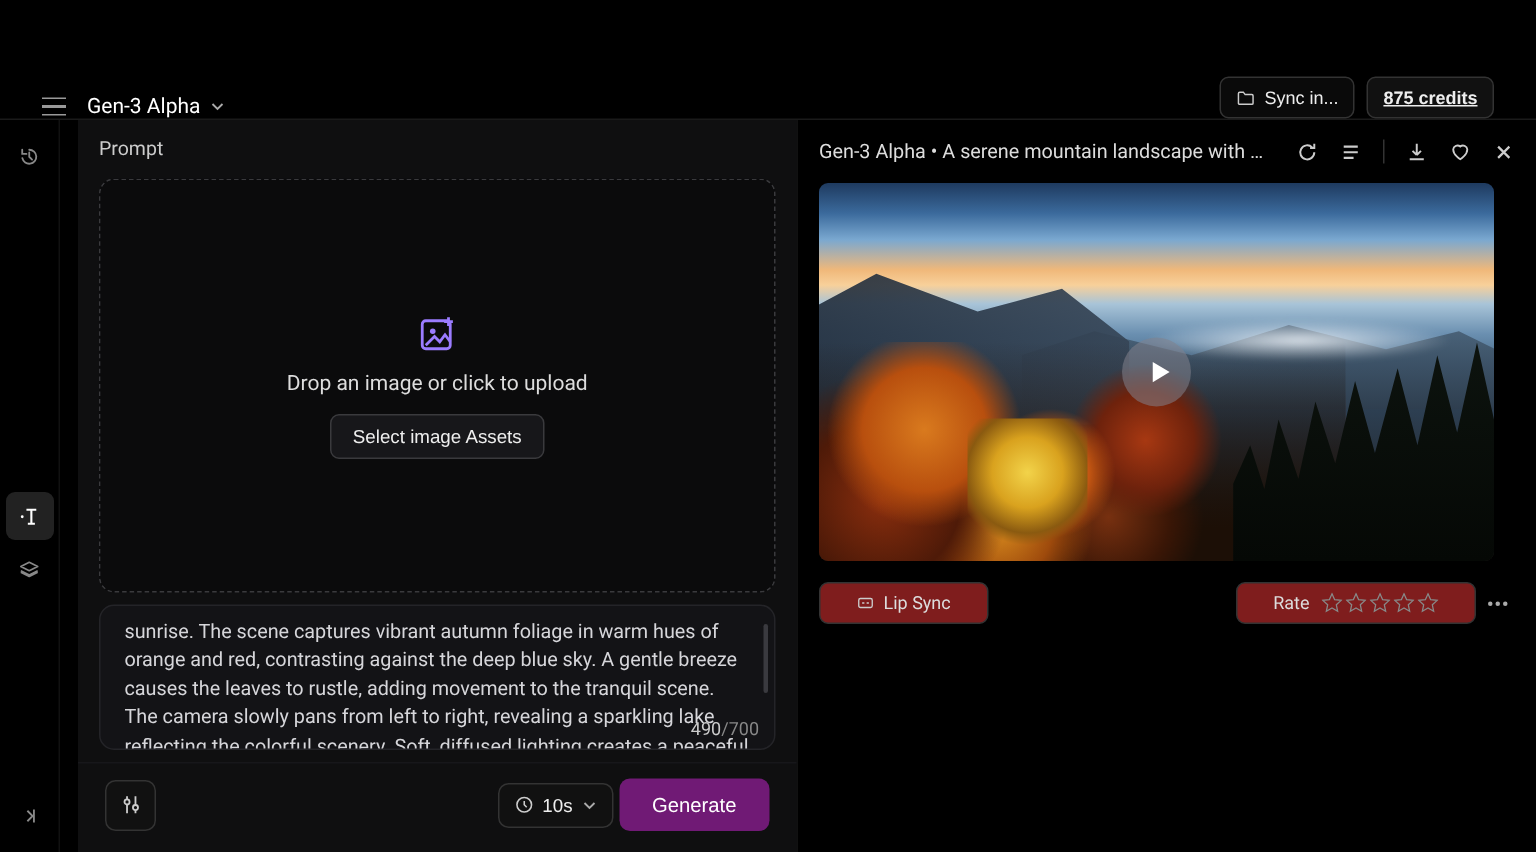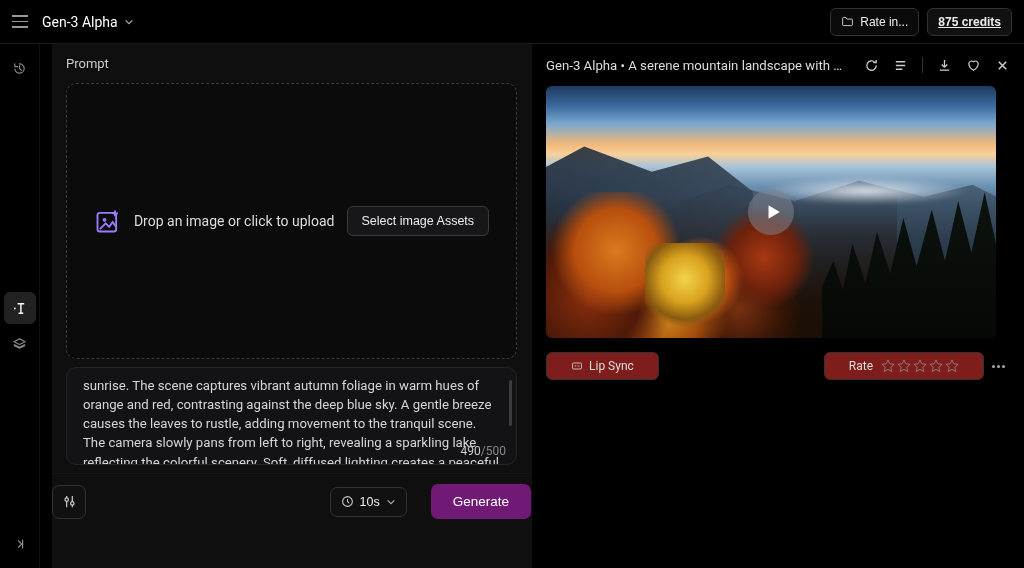--- a/index.html
+++ b/index.html
@@ -10,23 +10,24 @@
   font-size: 13px;
   width: 1024px;
   height: 568px;
   overflow: hidden;
   display: flex;
   flex-direction: column;
 }
 .topbar {
   height: 44px;
   display: flex;
-  align-items: center;
-  padding: 0 12px;
+  align-items: flex-end;
+  padding: 0 28px;
   border-bottom: 1px solid #1a1a1a;
+  margin-top: 36px;
 }
 .topbar-left { display: flex; align-items: center; gap: 14px; }
 .hamburger { width: 16px; height: 16px; cursor: pointer; display:flex; flex-direction:column; justify-content:space-around;}
 .hamburger span { display:block; height:1.5px; background:#999; }
 .model-sel { display:flex; align-items:center; gap:6px; font-size:14px; color:#fff; cursor:pointer; }
 .chev { width:10px; height:10px; }
 .topbar-right { margin-left:auto; display:flex; gap:8px; }
 .btn {
   border:1px solid #333; background:#0a0a0a; color:#eee; border-radius:6px;
   padding:6px 10px; font-size:12px; cursor:pointer; display:flex; align-items:center; gap:6px;
@@ -45,42 +46,42 @@
 .rail-item.active { background:#222; color:#fff; }
 .rail-spacer { flex:1; }
 .col-left {
   width:480px; background:#0f0f10; display:flex; flex-direction:column;
   border-right:1px solid #111; min-height:0;margin-left:12px;
 }
 .prompt-head { padding:12px 14px 6px; color:#ccc; font-size:13px; }
 .dropzone {
   margin:6px 14px 8px;
   border:1px dashed #3a3a3d; border-radius:10px;
-  height:276px; display:flex; align-items:center; justify-content:center;
+  height:276px; display:flex; flex-direction:column; align-items:center; justify-content:center;
   gap:12px; background:#0b0b0c;
 }
 .dz-icon { width:28px; height:28px; color:#9b7cff; }
 .dz-text { color:#ddd; font-size:14px; }
 .dz-btn {
   border:1px solid #3a3a3d; background:#17171a; color:#eee; border-radius:6px;
   padding:7px 14px; font-size:12.5px; cursor:pointer;
 }
 .prompt-box {
   margin:0 14px 8px; position:relative; background:#131316; border-radius:10px;
   border:1px solid #242428; flex:1; min-height:88px; max-height:98px; overflow:hidden;
 }
 .prompt-text {
   padding:8px 16px 22px; color:#d6d6da; font-size:13.2px; line-height:1.45;
   overflow:hidden;
 }
 .char-count { position:absolute; right:10px; bottom:6px; font-size:12px; color:#888; }
 .char-count .cur { color:#ccc; }
 .scroll-ind { position:absolute; right:4px; top:12px; width:3px; height:46px; background:#3a3a3f; border-radius:2px; }
 .bottombar {
-  display:flex; align-items:center; gap:24px; padding:10px 0 14px; border-top:1px solid #17171a;
+  display:flex; align-items:center; gap:4px; padding:10px 18px 14px; border-top:1px solid #17171a;
 }
 .sq-btn {
   width:34px; height:34px; border:1px solid #333; background:#111; border-radius:7px;
   display:flex; align-items:center; justify-content:center; cursor:pointer;
 }
 .duration-btn {
   margin-left:auto; border:1px solid #333; background:#111; color:#eee; border-radius:7px;
   padding:7px 10px; display:flex; align-items:center; gap:6px; font-size:12.5px; cursor:pointer;
 }
 .gen-btn {
@@ -159,21 +160,21 @@
       <svg class="chev" viewBox="0 0 12 12">
           <path d="M2 4l4 4 4-4" stroke="#aaa" stroke-width="1.5" fill="none"></path>
         </svg>
     </div>
   </div>
   <div class="topbar-right">
     <button class="btn">
       <svg width="13" height="13" viewBox="0 0 16 16">
           <path d="M2 4a1 1 0 011-1h3l1.5 2H13a1 1 0 011 1v6a1 1 0 01-1 1H3a1 1 0 01-1-1V4z" stroke="#ccc" stroke-width="1.2" fill="none"></path>
         </svg>
-      <span>Rate in...</span>
+      <span>Sync in...</span>
     </button>
     <button class="btn solid">
       <span style="font-weight:600;">875 credits</span>
     </button>
   </div>
 </div>
 
 <div class="main">
   <div class="rail">
     <div class="rail-top">
@@ -212,21 +213,21 @@
         <path d="M5 19l5-5 3 3 3-4 3 4" stroke="#9b7cff" stroke-width="1.6" fill="none"></path>
         <path d="M18 3v5M15.5 5.5h5" stroke="#9b7cff" stroke-width="1.6"></path>
       </svg>
       <div class="dz-text">Drop an image or click to upload</div>
       <button class="dz-btn">Select image Assets</button>
     </div>
     <div class="prompt-box">
       <div class="prompt-text">sunrise. The scene captures vibrant autumn foliage in warm hues of orange and red, contrasting against the deep blue sky. A gentle breeze causes the leaves to rustle, adding movement to the tranquil scene. The camera slowly pans from left to right, revealing a sparkling lake reflecting the colorful scenery. Soft, diffused lighting creates a peaceful and</div>
       <div class="scroll-ind"></div>
       <div class="char-count">
-        <span class="cur">490</span><span>/500</span>
+        <span class="cur">490</span><span>/700</span>
       </div>
     </div>
     <div class="bottombar">
       <div class="sq-btn">
         <svg width="15" height="15" viewBox="0 0 16 16">
             <path d="M5 2v12M11 2v12" stroke="#ccc" stroke-width="1.3"></path>
             <circle cx="5" cy="6" r="1.8" fill="#111" stroke="#ccc" stroke-width="1.3"></circle>
             <circle cx="11" cy="10" r="1.8" fill="#111" stroke="#ccc" stroke-width="1.3"></circle>
           </svg>
       </div>

